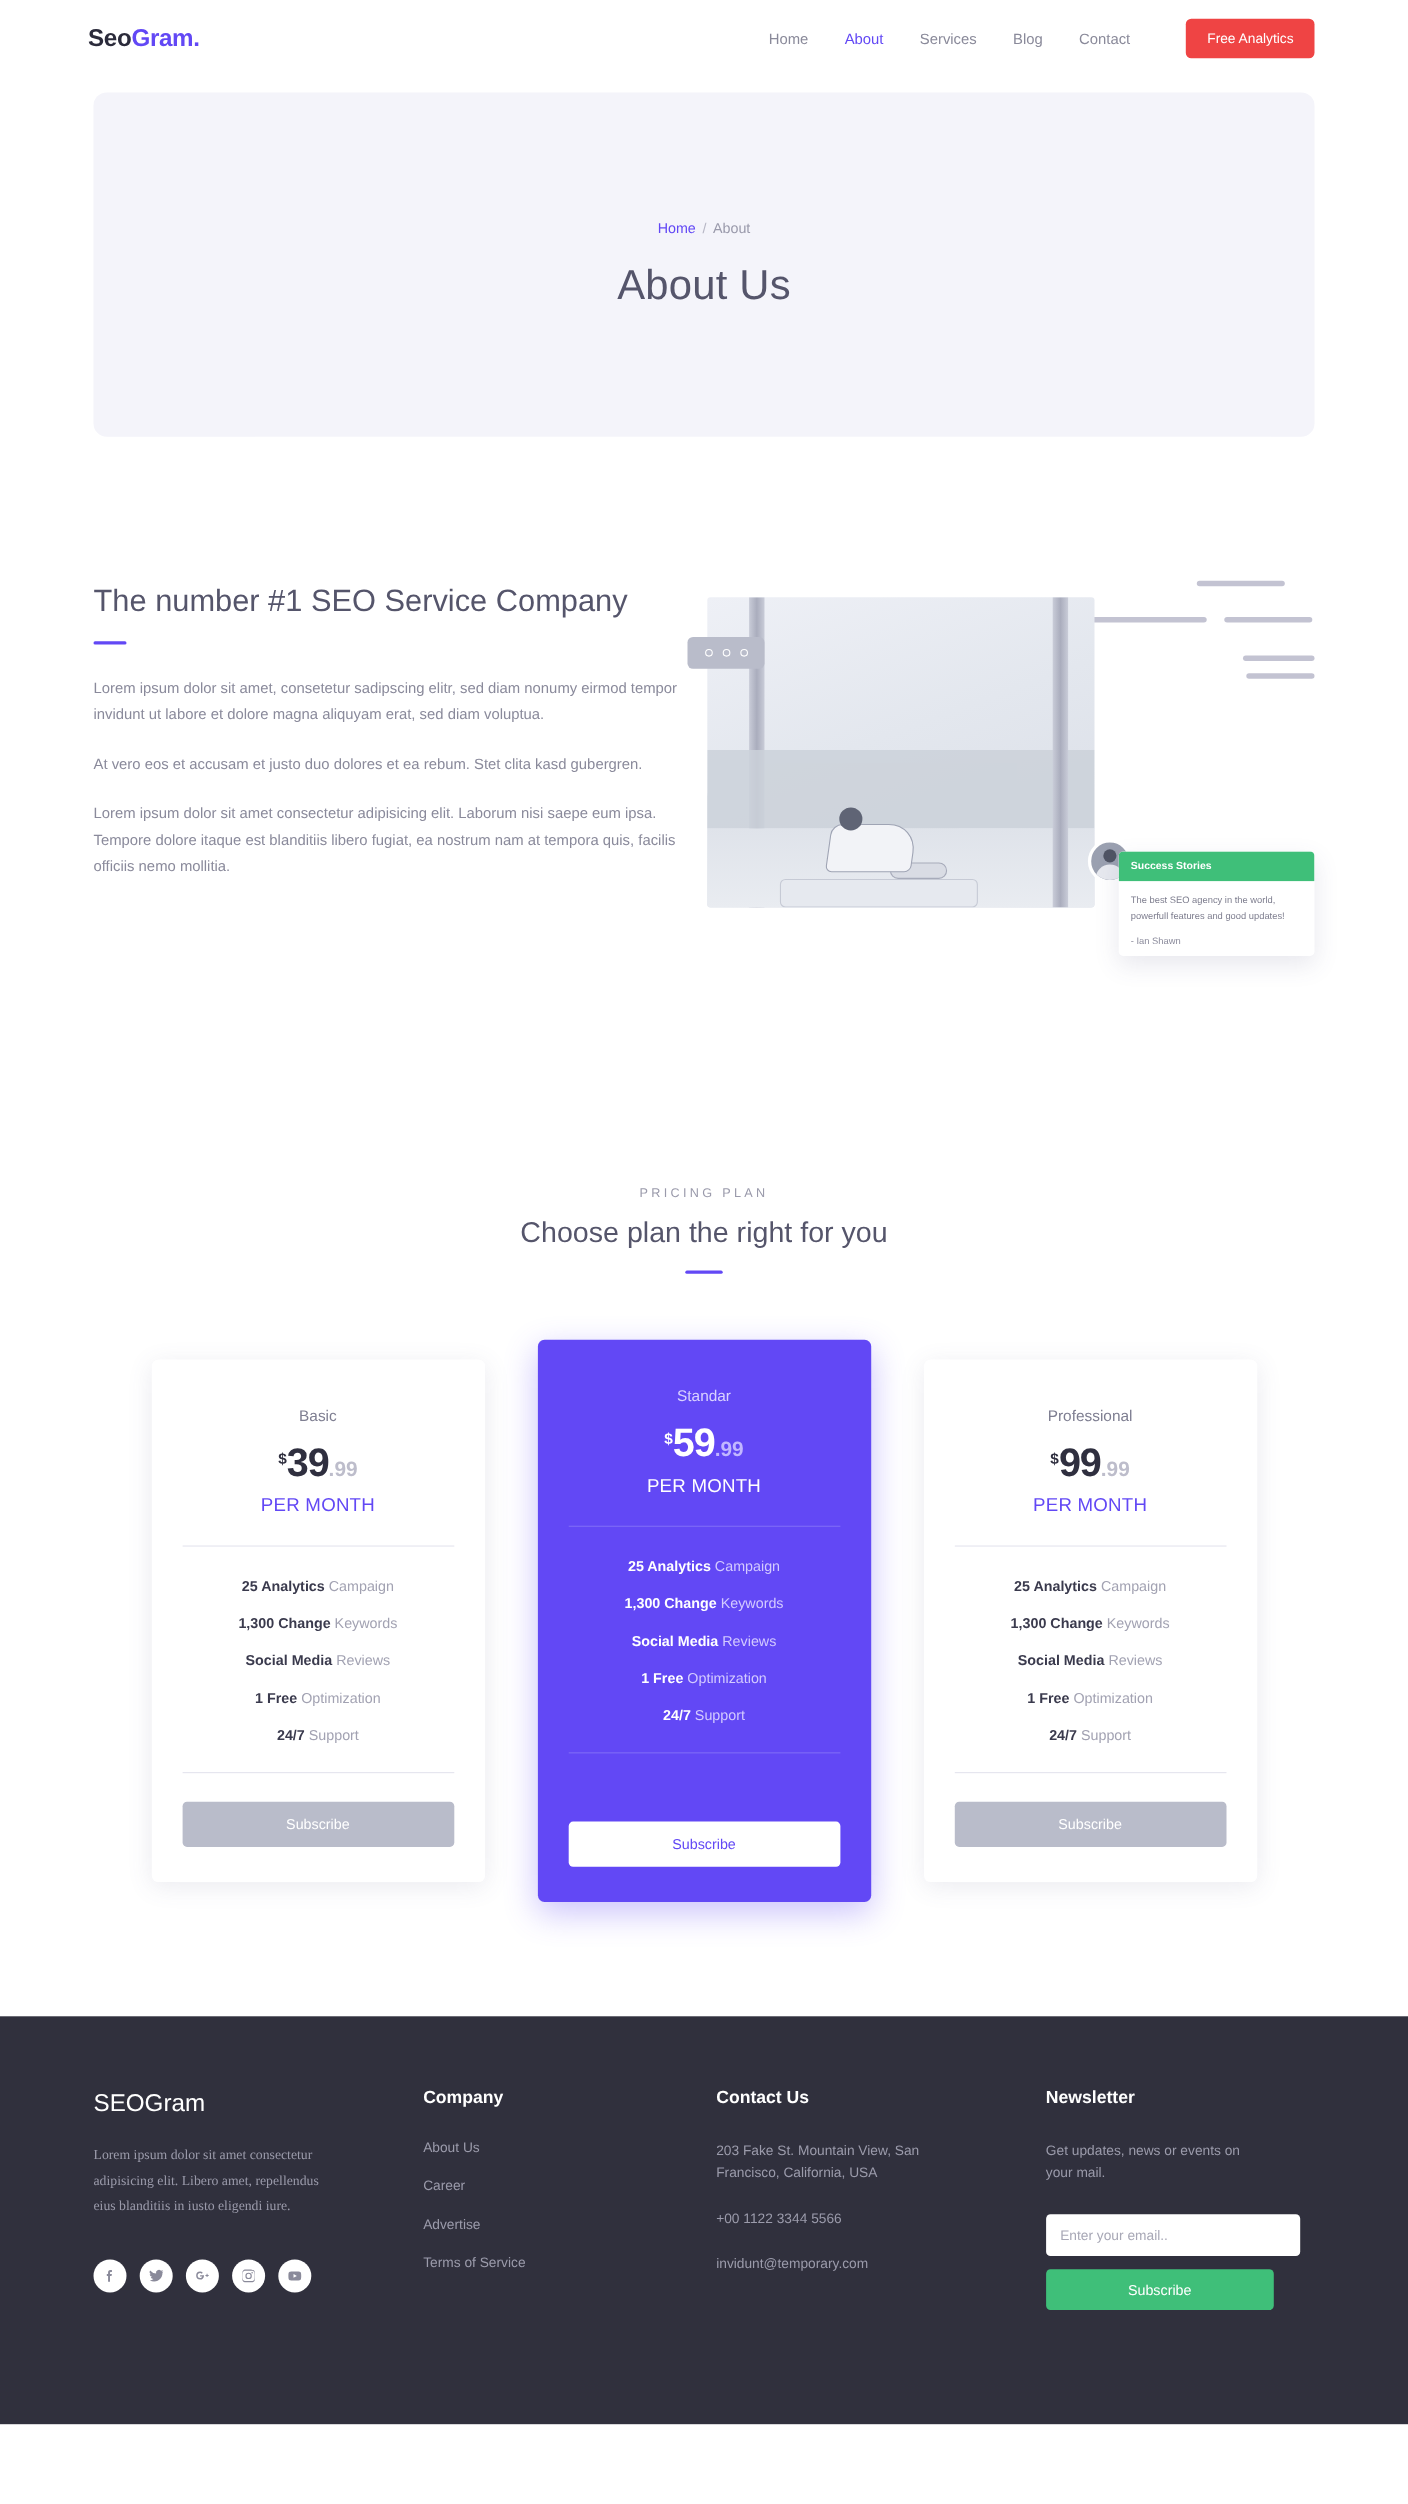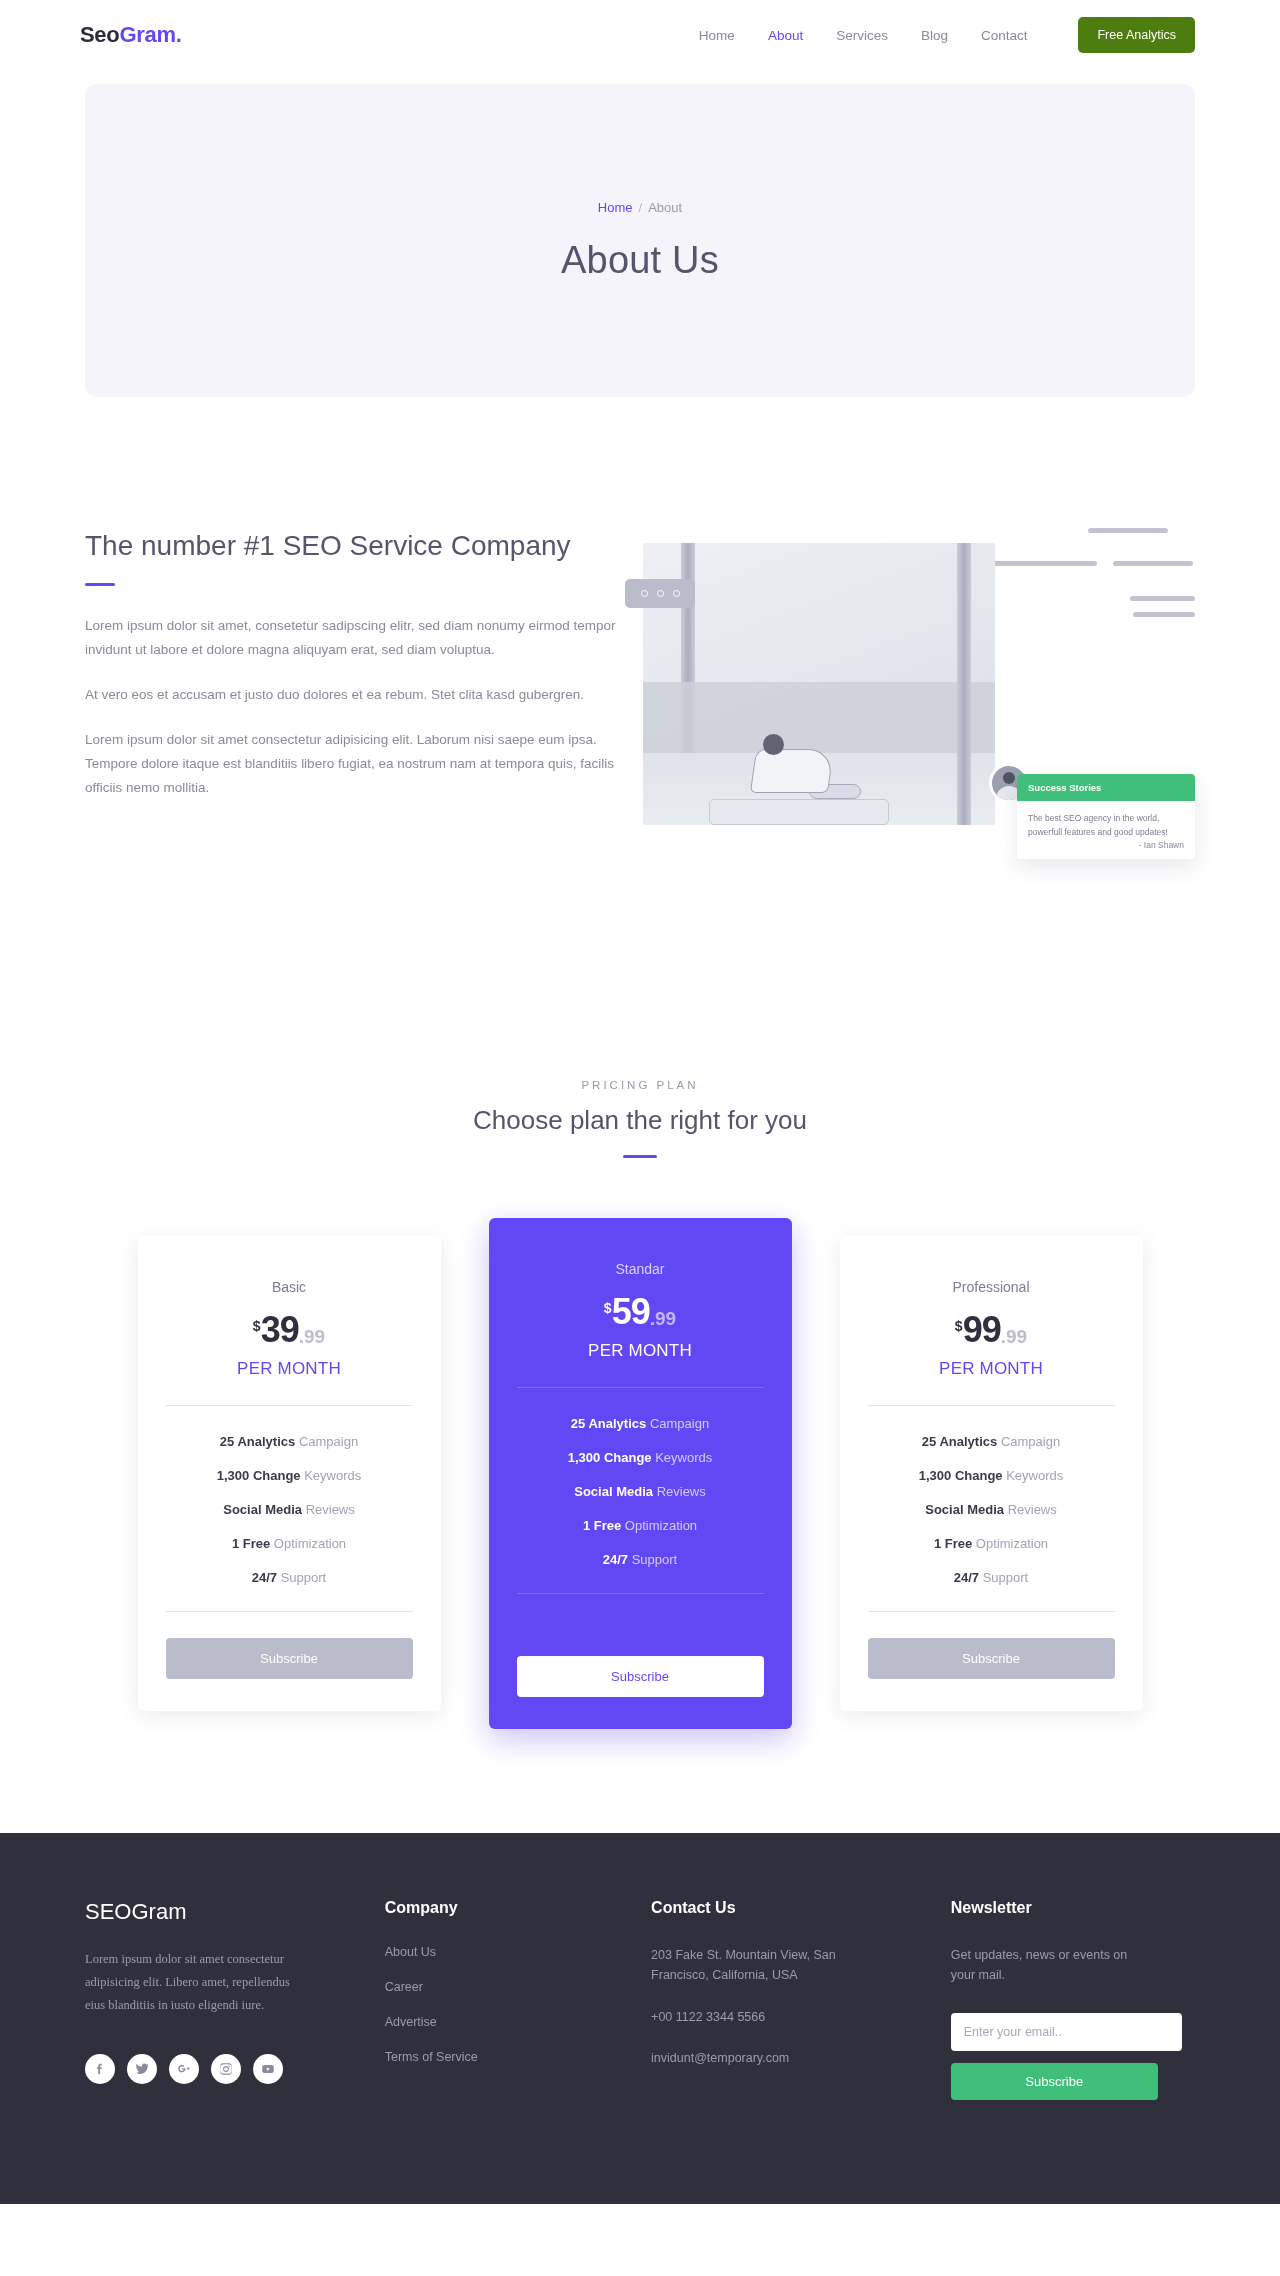--- a/index.html
+++ b/index.html
@@ -34,21 +34,21 @@
   }
   .nav-link {
     font-size: 13.5px;
     color: #8a8a9a;
     text-decoration: none;
     white-space: nowrap;
   }
   .nav-link.active { color: #6248f5; }
   .btn-free {
     margin-left: 18px;
-    background: #4d7c0f;
+    background: #ef4444;
     color: #ffffff;
     font-size: 12.5px;
     padding: 11px 19px;
     border: none;
     border-radius: 5px;
     cursor: pointer;
     font-family: "Liberation Sans", sans-serif;
     white-space: nowrap;
   }
 
@@ -217,21 +217,22 @@
   }
   .story-body { padding: 11px 11px 9px 11px; }
   .story-text {
     font-size: 8.5px;
     line-height: 1.62;
     color: #7d7d8e;
   }
   .story-author {
     font-size: 8.5px;
     color: #8a8a9b;
-    text-align: right;
+    text-align: left;
+    margin-top: 10px;
   }
   .avatar {
     position: absolute;
     right: 166px; top: 249px;
     width: 40px; height: 40px;
     border-radius: 50%;
     background: #9aa0b0;
     border: 3px solid #ffffff;
     overflow: hidden;
   }

